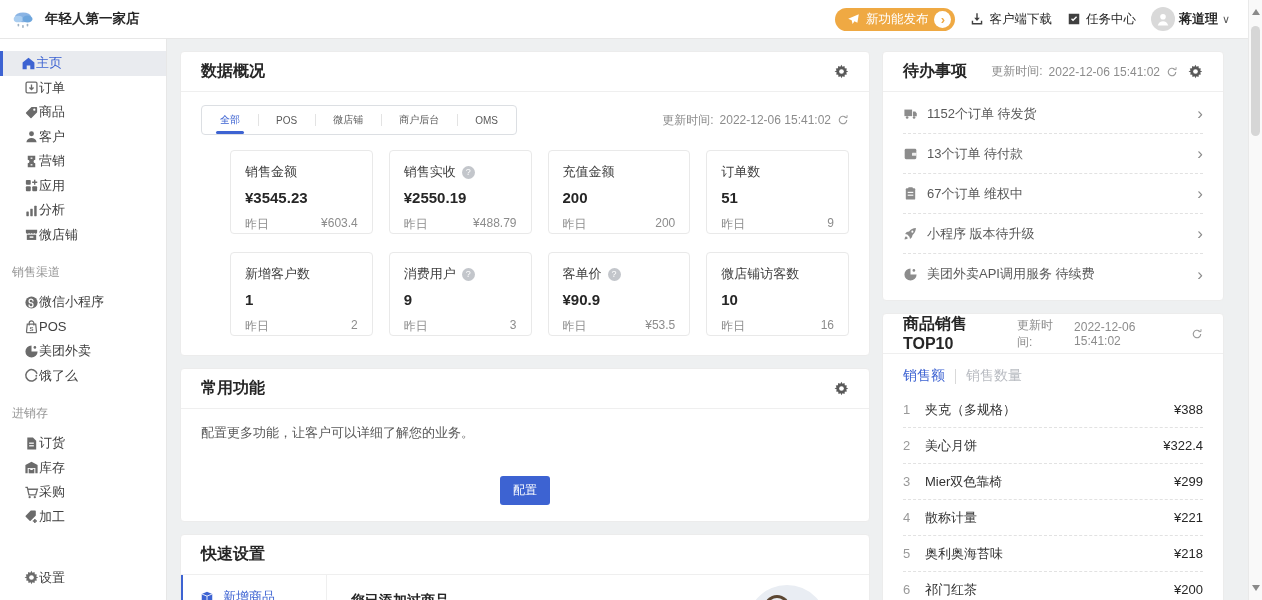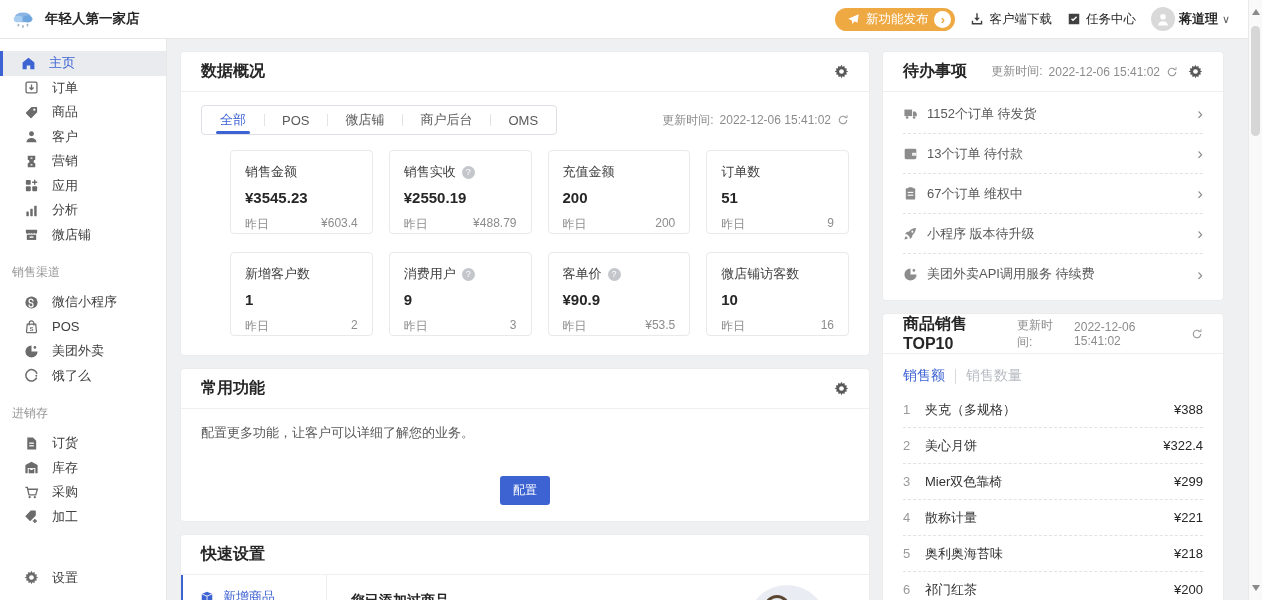--- a/index.html
+++ b/index.html
@@ -29,21 +29,21 @@
   .avatar{width:24px;height:24px;border-radius:50%;background:#d9d9d9;
     display:flex;align-items:center;justify-content:center;overflow:hidden;}
   .avatar svg{width:18px;height:18px;}
   .user{display:flex;align-items:center;gap:4px;cursor:pointer;}
   .uname{font-size:13px;font-weight:bold;}
   .chev{font-size:11px;color:#595959;}
 
   
   .sidebar{position:absolute;top:39px;left:0;bottom:0;width:167px;background:#fff;
     border-right:1px solid #e7e7e7;padding:12px 0 10px;display:flex;flex-direction:column;overflow:hidden;}
-  .side-item{display:flex;align-items:center;gap:13px;height:24.5px;padding-left:21px;
+  .side-item{display:flex;align-items:center;height:24.5px;padding-left:21px;
     font-size:13px;color:#404040;cursor:pointer;border-left:3px solid transparent;flex:none;}
   .side-item svg{width:15px;height:15px;color:#6b6b6b;flex:none;}
   .side-item.active{background:#e9ebef;color:#3d63d2;}
   .side-item.active svg{color:#3d63d2;}
   .side-item.active{border-left-color:#3d63d2;padding-left:18px;}
   .side-section{font-size:12px;color:#969696;padding-left:12px;margin:17px 0 9px;flex:none;}
   .side-settings{margin-top:auto;}
 
   
   .main{position:absolute;top:39px;left:168px;right:14px;bottom:0;overflow:hidden;}
@@ -57,21 +57,21 @@
   .panel-title{font-size:16px;font-weight:bold;color:#262626;}
   .head-right{display:flex;align-items:center;gap:10px;}
   .icon-btn{cursor:pointer;color:#595959;background:none;border:none;padding:0;}
   .icon-btn svg{width:15px;height:15px;}
   .update{display:flex;align-items:center;gap:6px;font-size:12px;color:#8c8c8c;}
   .update svg{width:12px;height:12px;color:#9a9a9a;cursor:pointer;}
 
   
   .ov-toolbar{display:flex;justify-content:space-between;align-items:center;padding:13px 20px 2px;}
   .tab-box{display:flex;border:1px solid #dcdfe3;border-radius:4px;height:30px;overflow:hidden;}
-  .tab{position:relative;padding:0 18px;font-size:13px;color:#595959;display:flex;align-items:center;cursor:pointer;}
+  .tab{position:relative;padding:0 18px;font-size:10px;color:#595959;display:flex;align-items:center;cursor:pointer;}
   .tab:not(:first-child)::before{content:"";position:absolute;left:0;top:8px;bottom:8px;width:1px;background:#e3e3e3;}
   .tab.active{color:#3d63d2;}
   .tab.active::after{content:"";position:absolute;left:14px;right:14px;bottom:0;height:3px;background:#3d63d2;border-radius:2px;}
 
   .cards{display:grid;grid-template-columns:repeat(4,1fr);gap:18px 16px;padding:13px 20px 19px;margin-left:29px;}
   .card{border:1px solid #e9e9e9;border-radius:4px;padding:12px 14px;height:84px;cursor:default;}
   .card-label{font-size:13px;color:#404040;display:flex;gap:6px;align-items:center;}
   .help{width:13px;height:13px;border-radius:50%;background:#c3c6cb;color:#fff;font-size:9px;
     display:inline-flex;align-items:center;justify-content:center;cursor:pointer;flex:none;}
   .card-value{font-size:15px;font-weight:bold;margin-top:8px;color:#262626;}

